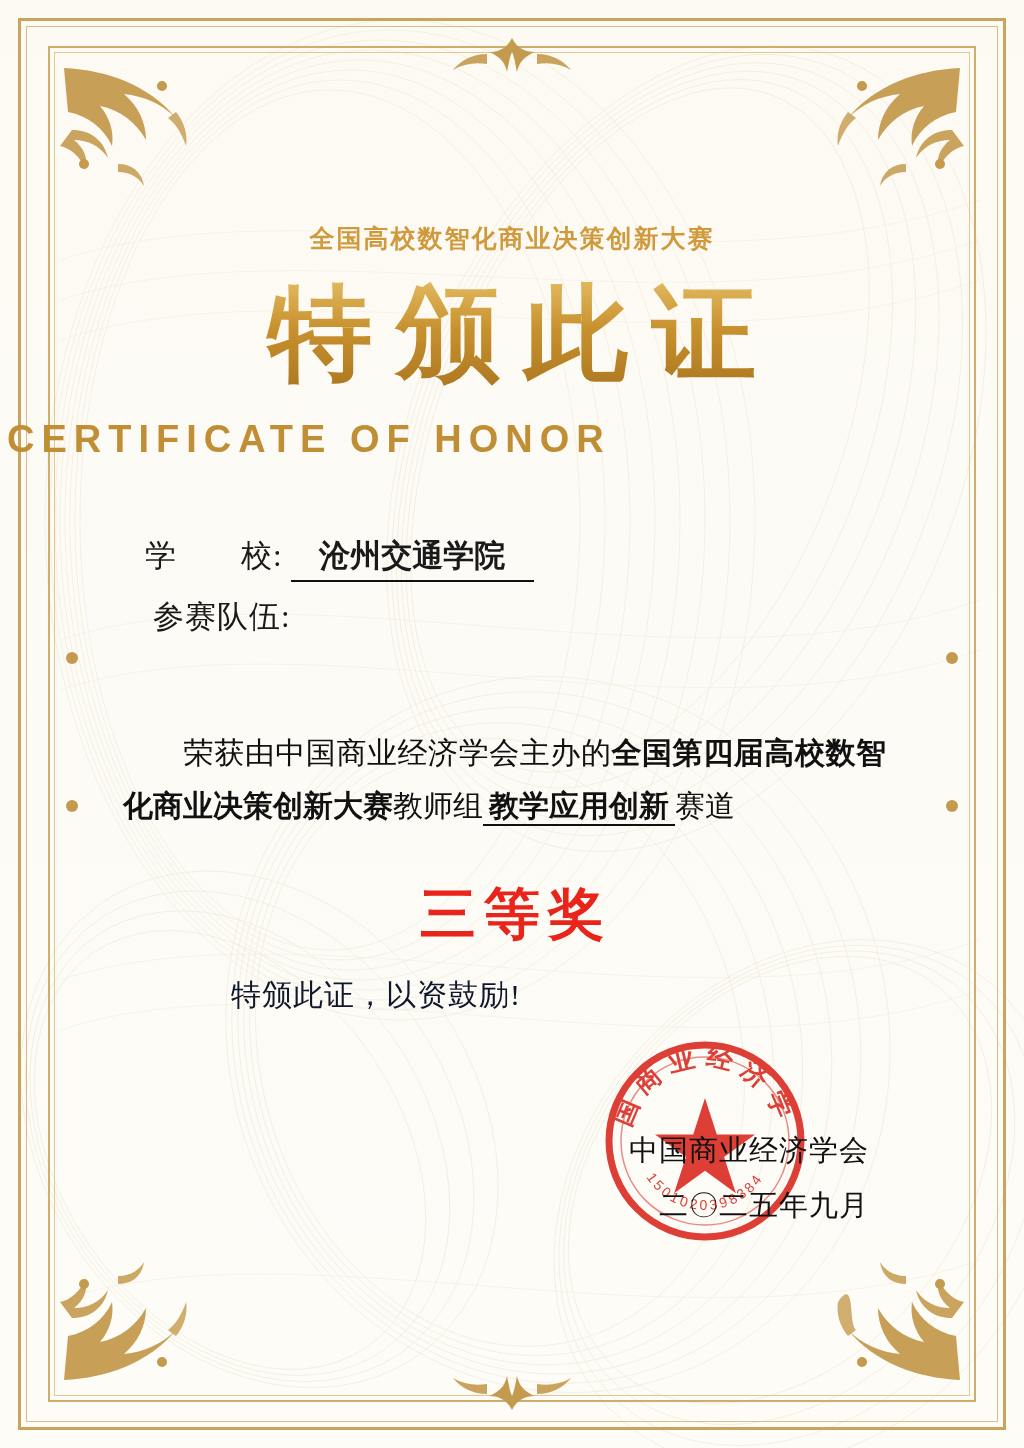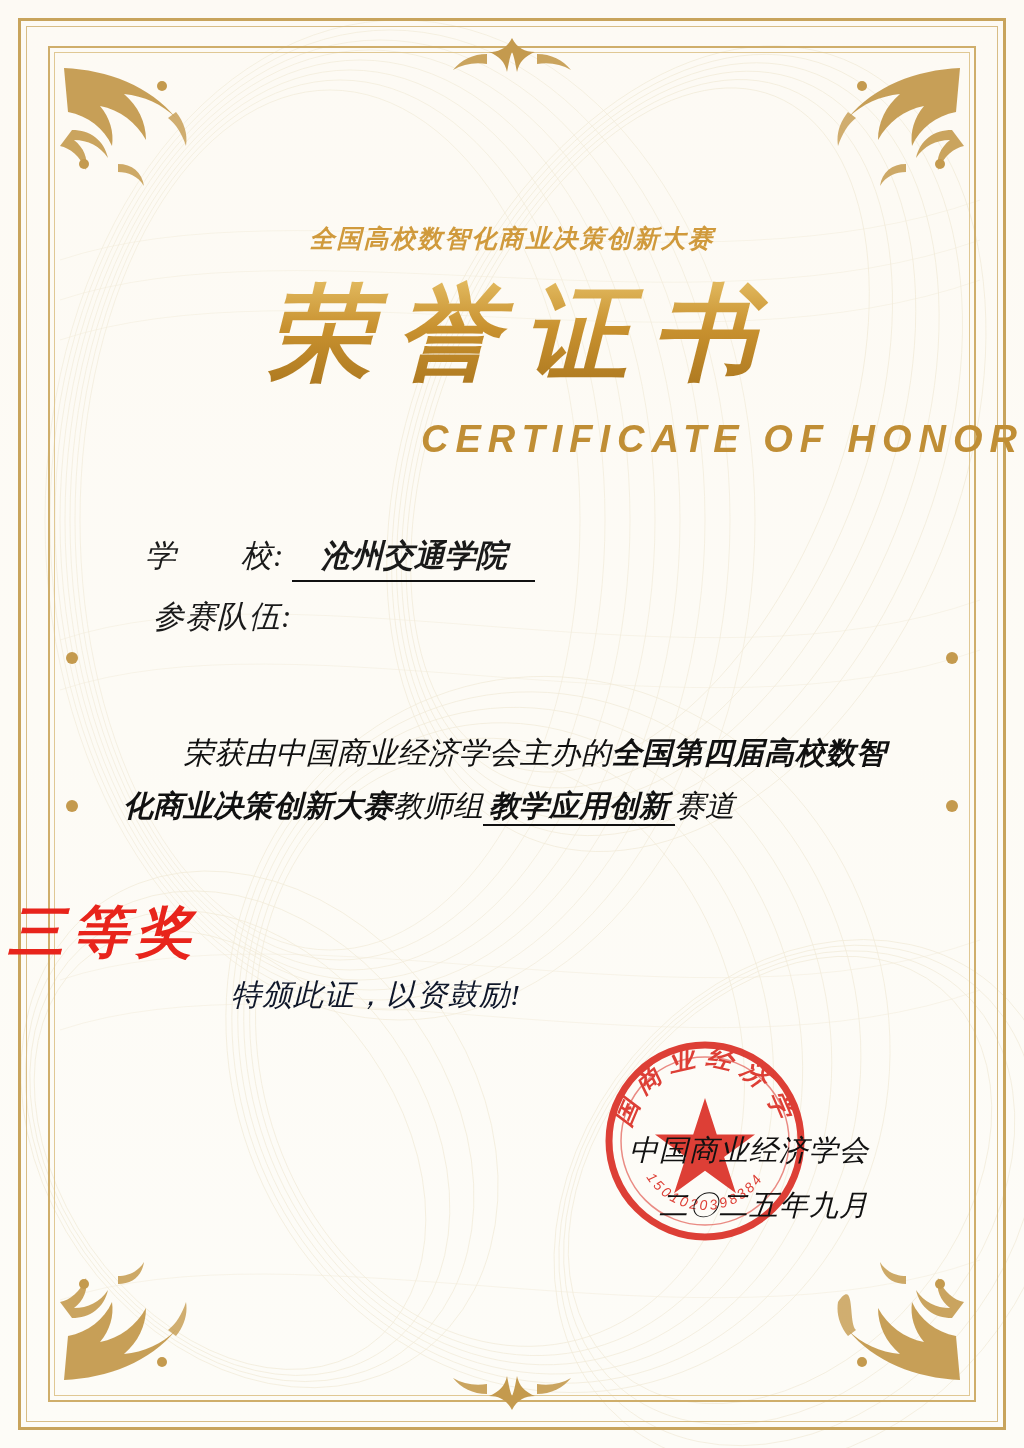--- a/index.html
+++ b/index.html
@@ -90,21 +90,20 @@
     border-radius: 50%;
     background: #c49a4e;
   }
 
   
   .content {
     position: absolute;
     left: 0; top: 0;
     width: 1024px;
     height: 1407px;
-    font-style: italic;
   }
 
   .comp-name {
     position: absolute;
     top: 222px;
     width: 100%;
     text-align: center;
     font-family: "Liberation Sans", sans-serif;
     font-weight: bold;
     font-size: 25px;
@@ -127,21 +126,21 @@
     -webkit-background-clip: text;
     background-clip: text;
     color: transparent;
     text-shadow: none;
   }
 
   .title-en {
     position: absolute;
     top: 418px;
     width: 100%;
-    text-align: right;
+    text-align: left;
     font-family: "Liberation Sans", sans-serif;
     font-weight: bold;
     font-size: 38px;
     letter-spacing: 7px;
     text-indent: 7px;
     color: #c08e35;
   }
 
   
   .field {
@@ -182,23 +181,23 @@
   .body-text .indent { display: inline-block; width: 60px; }
   .body-text .b { font-weight: bold; }
   .body-text .ul {
     font-weight: bold;
     border-bottom: 2px solid #111;
     padding: 0 6px 2px 6px;
   }
 
   .award {
     position: absolute;
-    top: 895px;
+    top: 877px;
     width: 100%;
-    text-align: left;
+    text-align: center;
     font-family: "Liberation Serif", serif;
     font-weight: bold;
     font-size: 56px;
     letter-spacing: 8px;
     text-indent: 8px;
     color: #e8241b;
   }
 
   .closing {
     position: absolute;
@@ -379,21 +378,21 @@
 
   <div class="side-dot" style="left:66px;  top:652px;"></div>
   <div class="side-dot" style="left:66px;  top:800px;"></div>
   <div class="side-dot" style="right:66px; top:652px;"></div>
   <div class="side-dot" style="right:66px; top:800px;"></div>
 
   <div class="content">
 
     <div class="comp-name">全国高校数智化商业决策创新大赛</div>
 
-    <div class="title-cn">荣誉证书</div>
+    <div class="title-cn">特颁此证</div>
 
     <div class="title-en">CERTIFICATE OF HONOR</div>
 
     <div class="field school">
       <span class="label">学　　校:</span>
       <span class="value">沧州交通学院</span>
     </div>
 
     <div class="field team">
       <span class="label">参赛队伍:</span>

